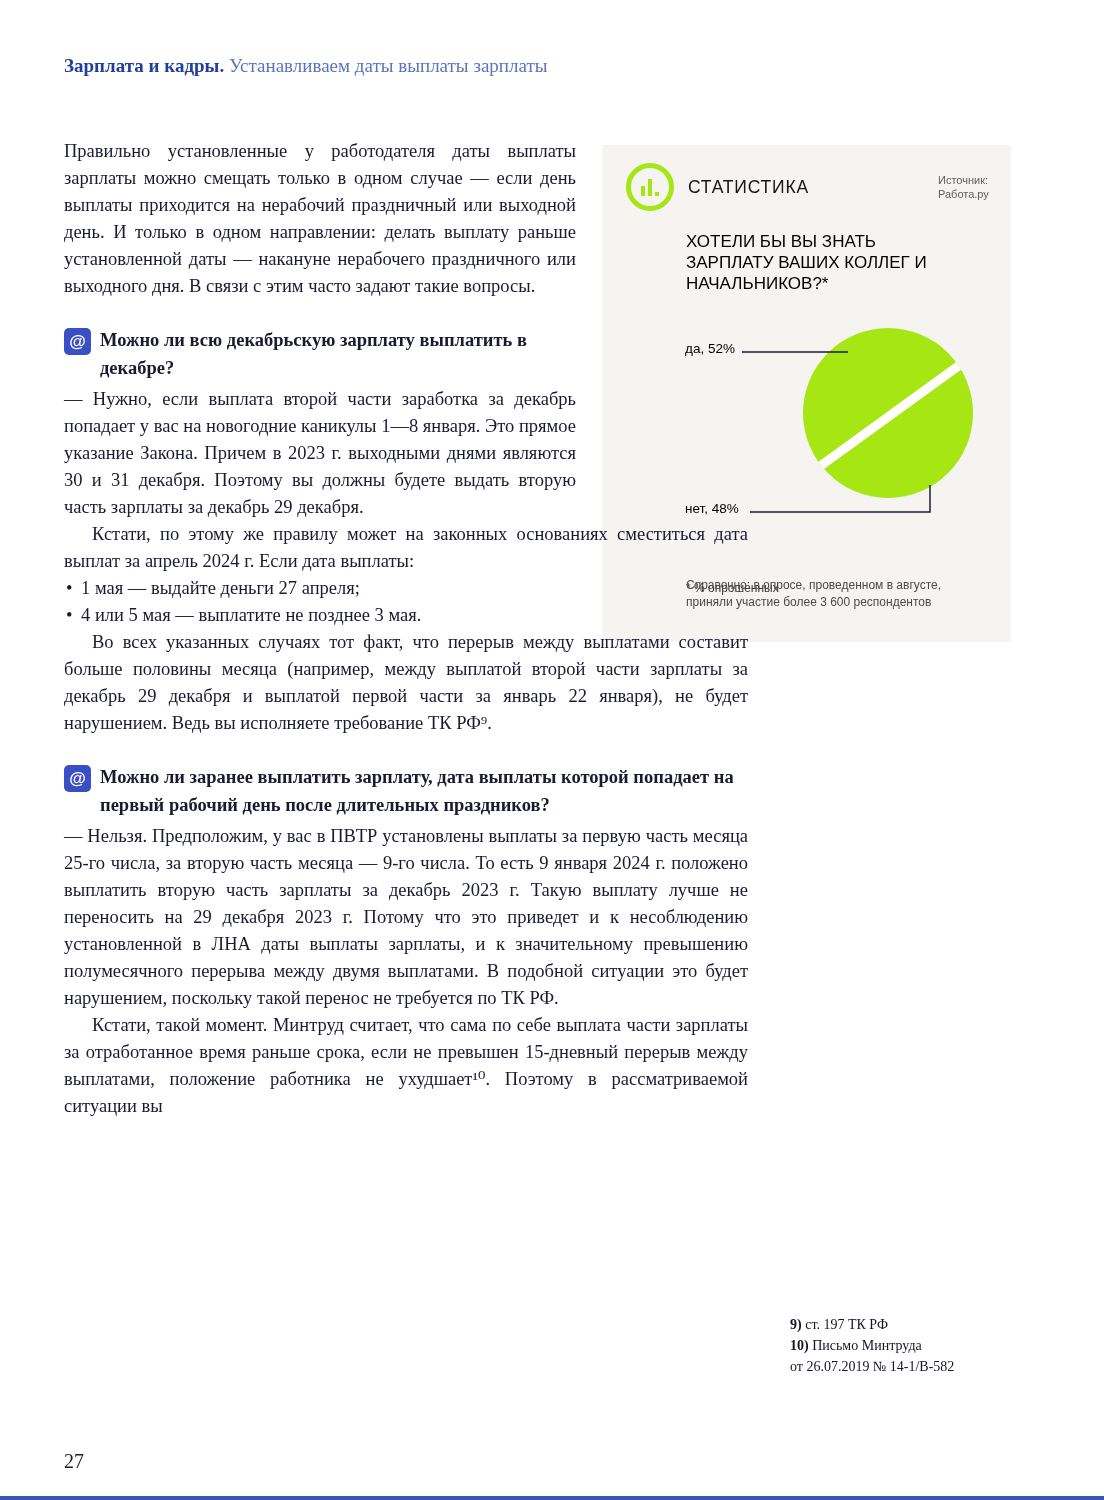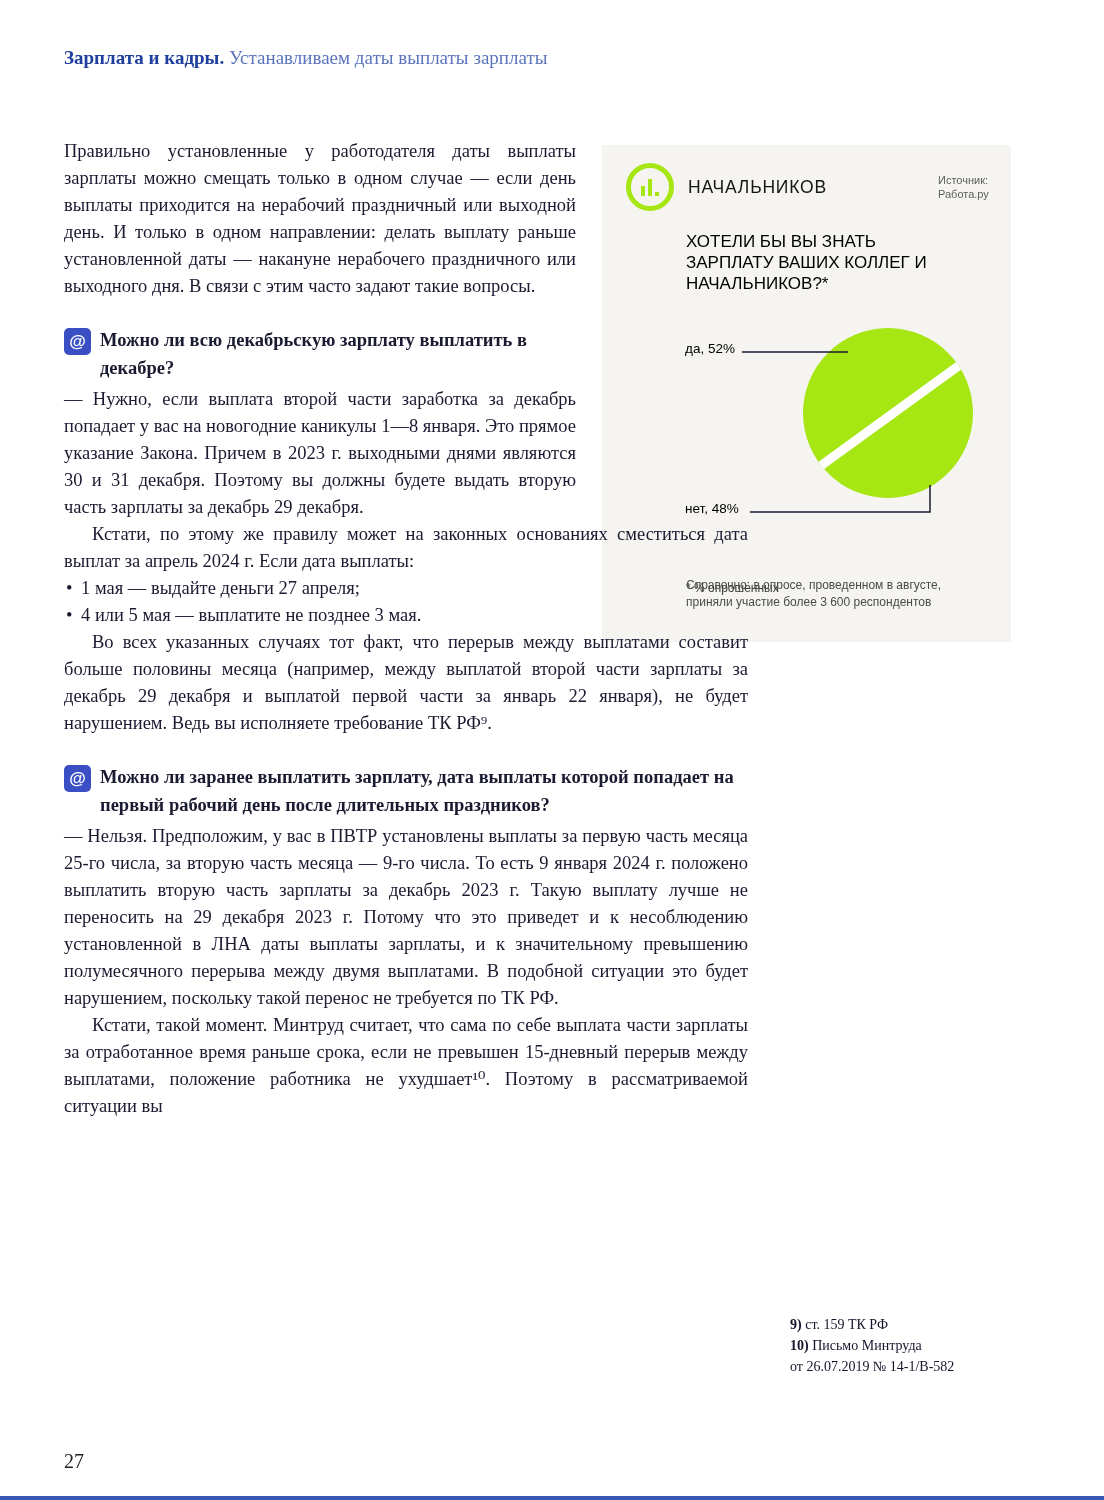--- a/index.html
+++ b/index.html
@@ -6,21 +6,21 @@
   html,body { background:#ffffff; }
   body {
     width:1104px; height:1500px; position:relative; overflow:hidden;
     font-family:"Liberation Serif","DejaVu Serif",serif;
     color:#1a1a31;
   }
   .page { position:absolute; inset:0; background:#ffffff; }
 
   
   .breadcrumb {
-    position:absolute; left:64px; top:46px; font-size:19px; line-height:24px;
+    position:absolute; left:64px; top:54px; font-size:19px; line-height:24px;
   }
   .bc-bold { color:#1f3f9e; font-weight:bold; }
   .bc-rest { color:#5b74bd; }
 
   
   .article { position:absolute; left:64px; top:138px; width:690px; }
   .col-narrow { width:512px; }
   .col-wide   { width:684px; }
 
   h1.title {
@@ -104,21 +104,21 @@
   <div class="breadcrumb">
     <span class="bc-bold">Зарплата и кадры.</span><span class="bc-rest"> Устанавливаем даты выплаты зарплаты</span>
   </div>
 
   <aside class="stats-box">
     <span class="stats-icon">
       <span class="bar1"></span>
         <span class="bar2"></span>
         <span class="dotg"></span>
     </span>
-    <span class="stats-label">НАЧАЛЬНИКОВ</span>
+    <span class="stats-label">СТАТИСТИКА</span>
     <span class="stats-source">
       <div>Источник:</div>
       <div>Работа.ру</div>
     </span>
     <div class="stats-question">ХОТЕЛИ БЫ ВЫ ЗНАТЬ ЗАРПЛАТУ ВАШИХ КОЛЛЕГ И НАЧАЛЬНИКОВ?*</div>
 
     <svg class="pie-svg" viewBox="0 0 409 497" aria-hidden="true">
       <defs>
         <clipPath id="pieclip">
             <circle cx="286" cy="268" r="85"></circle>
@@ -156,21 +156,21 @@
       <div class="qa-q">
         <span class="at-badge">@</span><span>Можно ли заранее выплатить зарплату, дата выплаты которой попадает на первый рабочий день после длительных праздников?</span>
       </div>
       <p class="body">—  Нельзя. Предположим, у вас в ПВТР установлены выплаты за первую часть месяца 25-го числа, за вторую часть месяца — 9-го числа. То есть 9 января 2024 г. положено выплатить вторую часть зарплаты за декабрь 2023 г. Такую выплату лучше не переносить на 29 декабря 2023 г. Потому что это приведет и к несоблюдению установленной в ЛНА даты выплаты зарплаты, и к значительному превышению полумесячного перерыва между двумя выплатами. В подобной ситуации это будет нарушением, поскольку такой перенос не требуется по ТК РФ.</p>
       <p class="body indent">Кстати, такой момент. Минтруд считает, что сама по себе выплата части зарплаты за отработанное время раньше срока, если не превышен 15-дневный перерыв между выплатами, положение работника не ухудшает¹⁰. Поэтому в рассматриваемой ситуации вы</p>
     </div>
   </main>
 
   <div class="refs">
     <div class="ref">
-      <b>9)</b><span> ст. 159 ТК РФ</span>
+      <b>9)</b><span> ст. 197 ТК РФ</span>
     </div>
     <div class="ref">
       <b>10)</b><span> Письмо Минтруда</span>
     </div>
     <div class="ref">от 26.07.2019 № 14-1/В-582</div>
   </div>
 
   <div class="page-number">27</div>
   <div class="bottom-bar"></div>
 </div>

